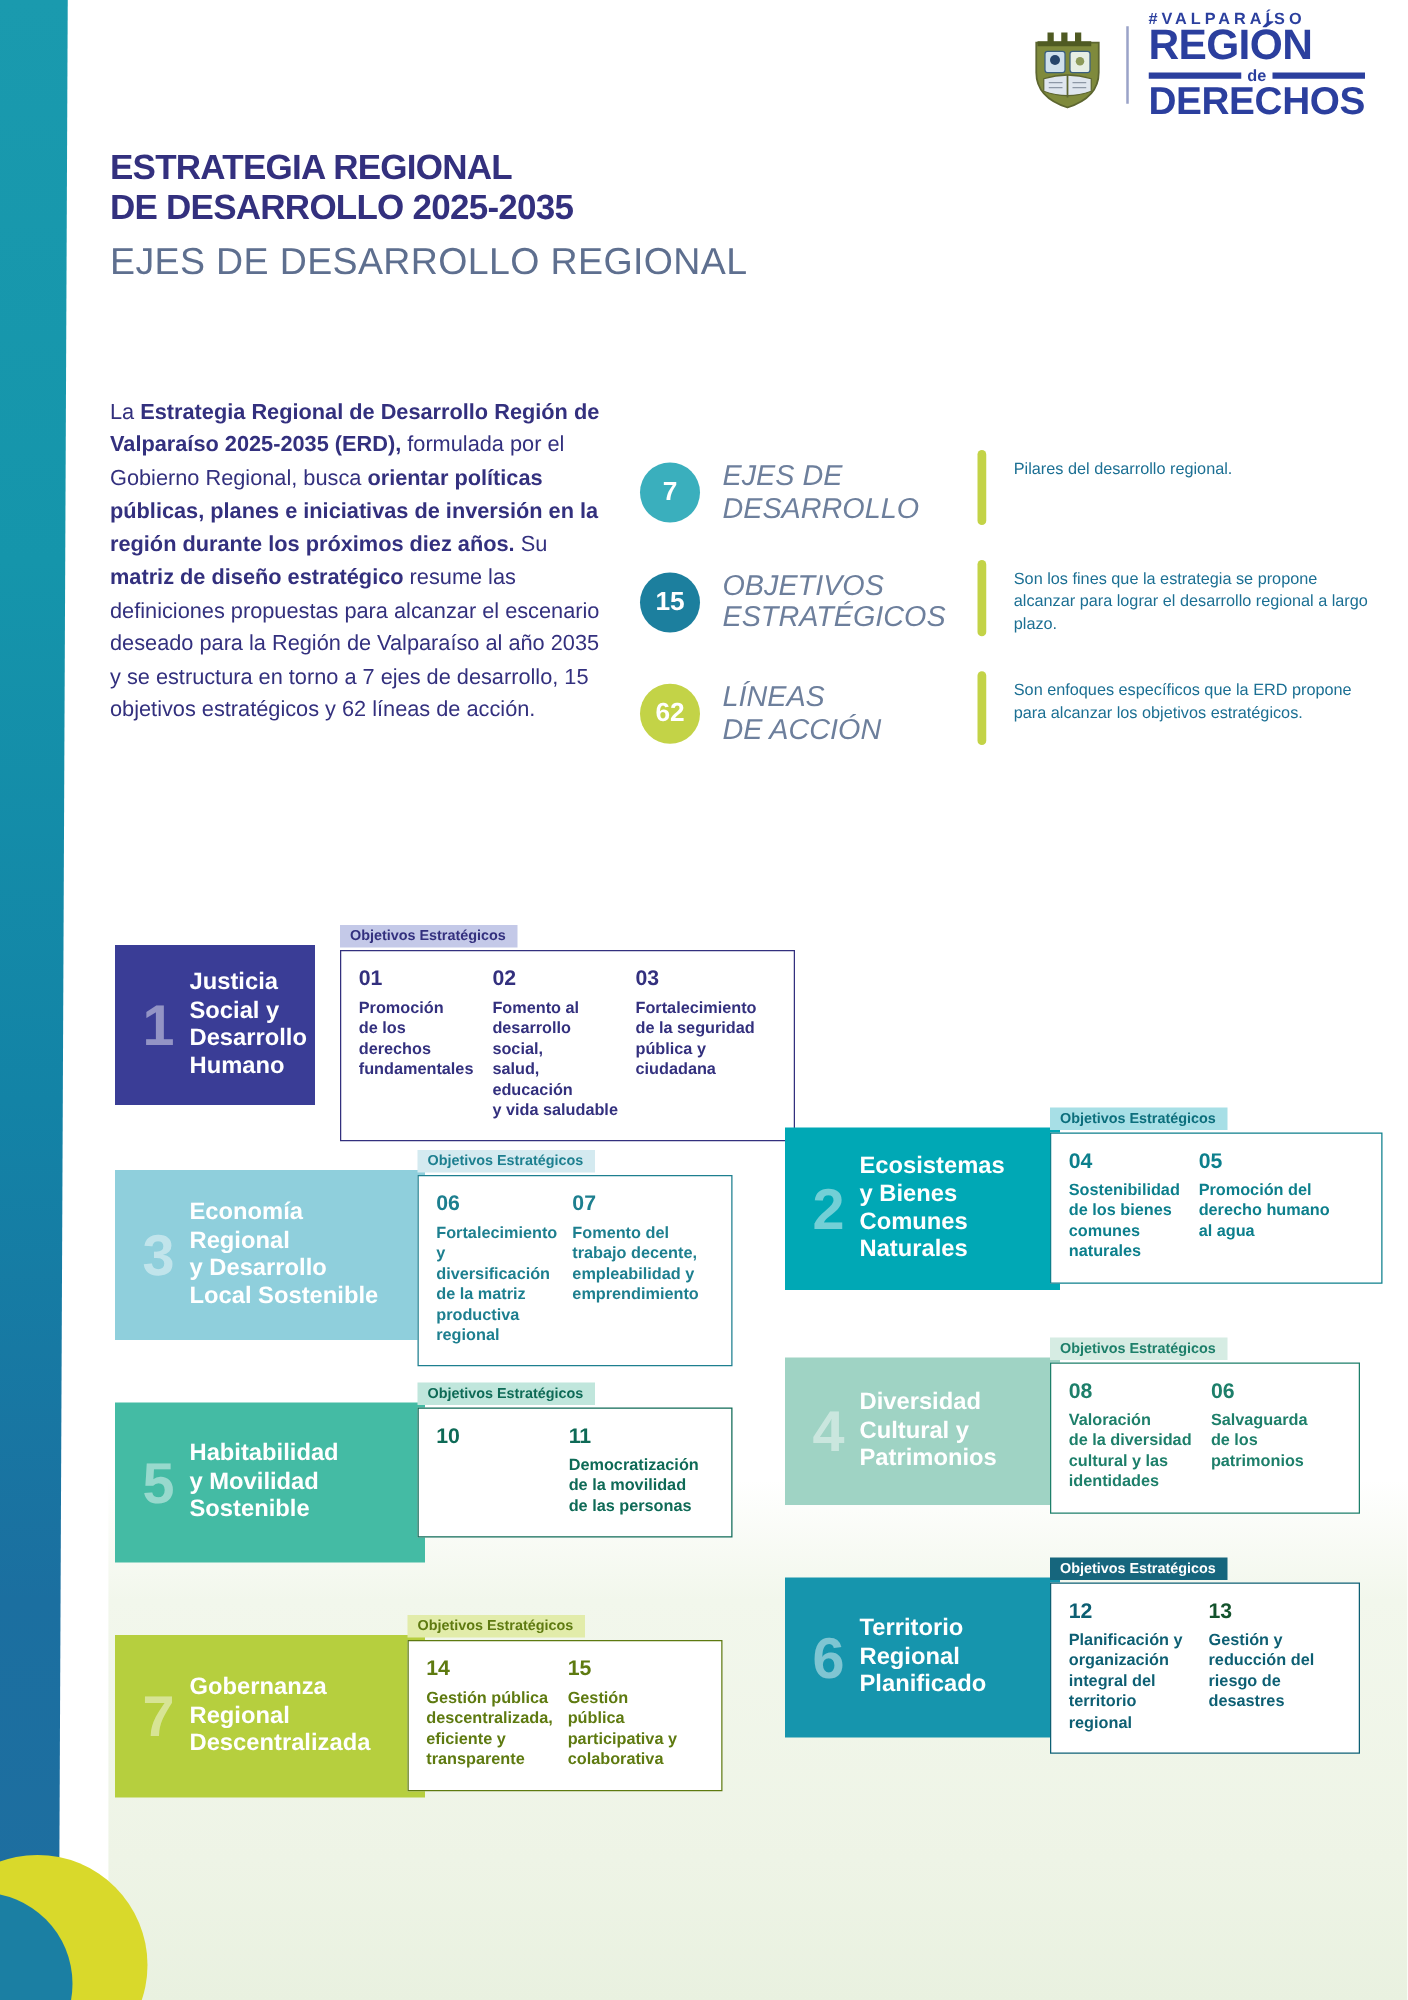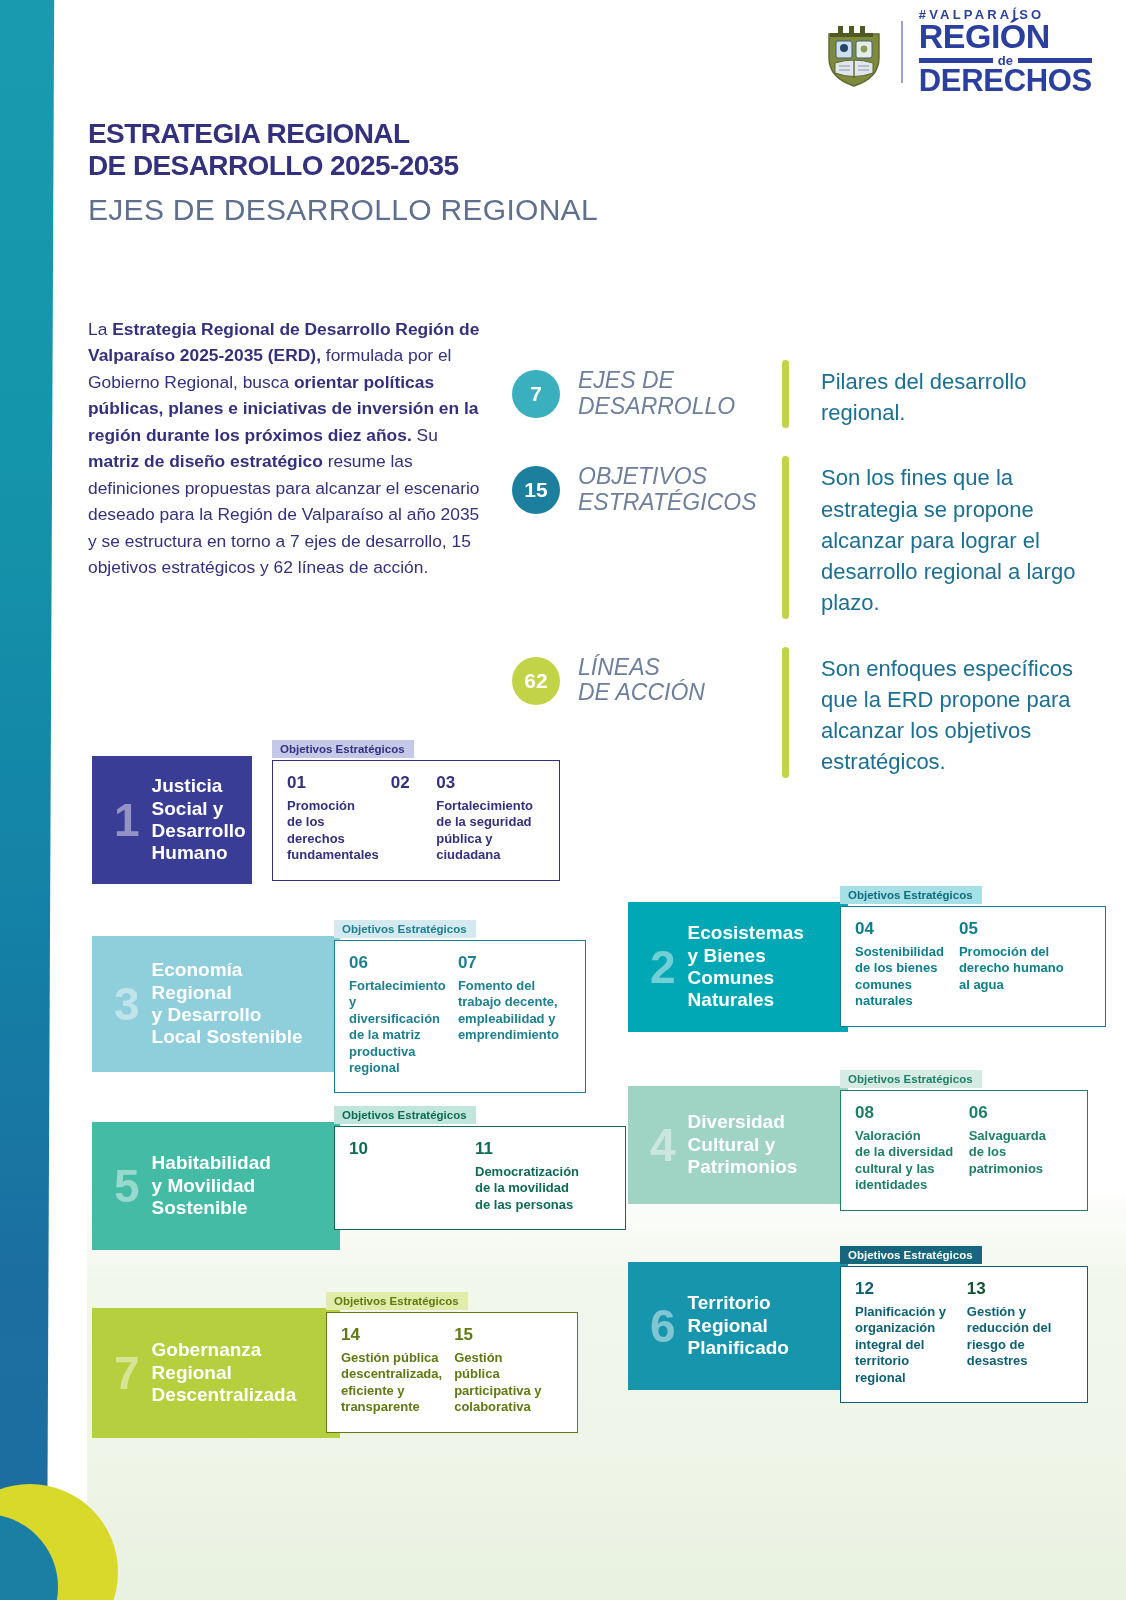--- a/index.html
+++ b/index.html
@@ -160,23 +160,23 @@
   }
   .stat-bar {
     width: 7px;
     border-radius: 4px;
     background: #c3d347;
     flex: 0 0 7px;
     margin-left: 8px;
     align-self: stretch;
   }
   .stat-desc {
-    margin-left: 32px;
+    margin-left: 22px;
     flex: 1;
-    font-size: 22px;
+    font-size: 13px;
     line-height: 1.42;
     color: #1b6f93;
     padding-top: 6px;
   }
 
   
   .matrix { position: absolute; left: 0; top: 740px; width: 1126px; height: 740px; }
 
   .eje { position: absolute; }
 
@@ -305,29 +305,33 @@
 
   <div class="matrix">
       <div class="eje">
         <div class="eje-color" style="left: 92px; top: 16px; width: 160px; height: 128px; background: rgb(58, 61, 150);">
           <div class="eje-num">1</div>
           <div class="eje-name">Justicia
 Social y
 Desarrollo
 Humano</div>
         </div>
-        <div class="obj-card" style="left: 272px; top: 20px; width: 288px; min-height: 104px; border: 1px solid rgb(51, 48, 126);">
+        <div class="obj-card" style="left: 272px; top: 20px; width: 364px; min-height: 104px; border: 1px solid rgb(51, 48, 126);">
           <div class="obj-item" style="width: 112px;">
             <div class="obj-code" style="color: rgb(51, 48, 126);">01</div>
             <div class="obj-text" style="color: rgb(51, 48, 126);">Promoción
 de los derechos
 fundamentales</div>
           </div>
           <div class="obj-item" style="width: 120px;">
             <div class="obj-code" style="color: rgb(51, 48, 126);">02</div>
+            <div class="obj-text" style="color: rgb(51, 48, 126);">Fomento al
+desarrollo social,
+salud, educación
+y vida saludable</div>
           </div>
           <div class="obj-item" style="width: 118px;">
             <div class="obj-code" style="color: rgb(51, 48, 126);">03</div>
             <div class="obj-text" style="color: rgb(51, 48, 126);">Fortalecimiento
 de la seguridad
 pública y
 ciudadana</div>
           </div>
         </div>
         <div class="obj-badge" style="left: 272px; top: 0px; background: rgb(196, 201, 232); color: rgb(51, 48, 126);">Objetivos Estratégicos</div>
@@ -408,21 +412,21 @@
         </div>
         <div class="obj-badge" style="left: 840px; top: 330px; background: rgb(214, 236, 227); color: rgb(29, 127, 106);">Objetivos Estratégicos</div>
       </div>
       <div class="eje">
         <div class="eje-color" style="left: 92px; top: 382px; width: 248px; height: 128px; background: rgb(68, 187, 164);">
           <div class="eje-num">5</div>
           <div class="eje-name">Habitabilidad
 y Movilidad
 Sostenible</div>
         </div>
-        <div class="obj-card" style="left: 334px; top: 386px; width: 292px; min-height: 86px; border: 1px solid rgb(14, 106, 86);">
+        <div class="obj-card" style="left: 334px; top: 386px; width: 252px; min-height: 86px; border: 1px solid rgb(14, 106, 86);">
           <div class="obj-item" style="width: 126px;">
             <div class="obj-code" style="color: rgb(14, 106, 86);">10</div>
           </div>
           <div class="obj-item" style="width: 126px;">
             <div class="obj-code" style="color: rgb(14, 106, 86);">11</div>
             <div class="obj-text" style="color: rgb(14, 106, 86);">Democratización
 de la movilidad
 de las personas</div>
           </div>
         </div>

